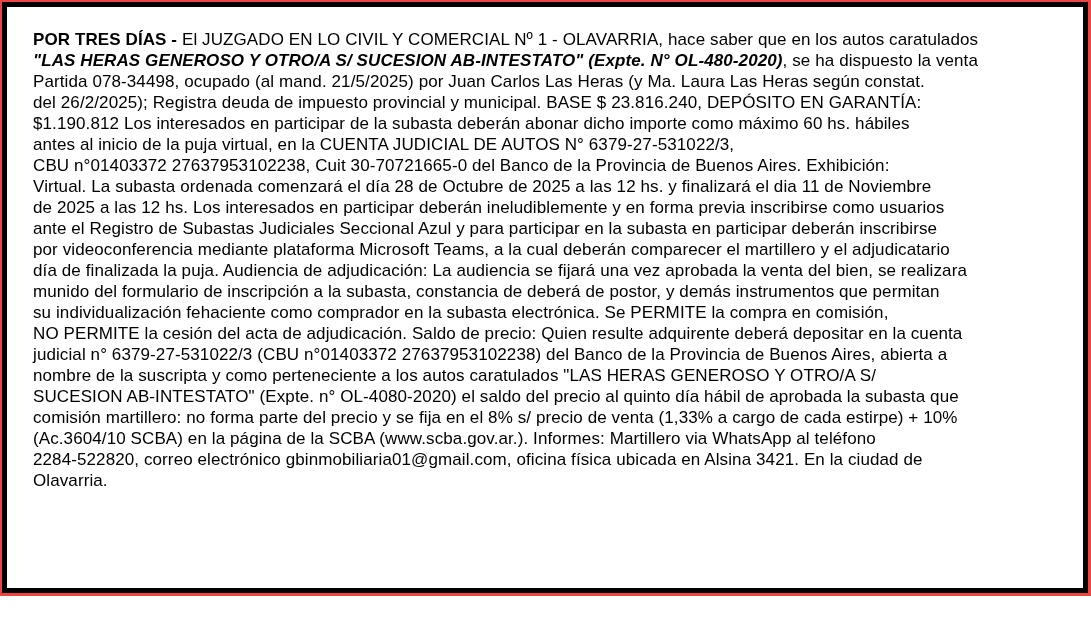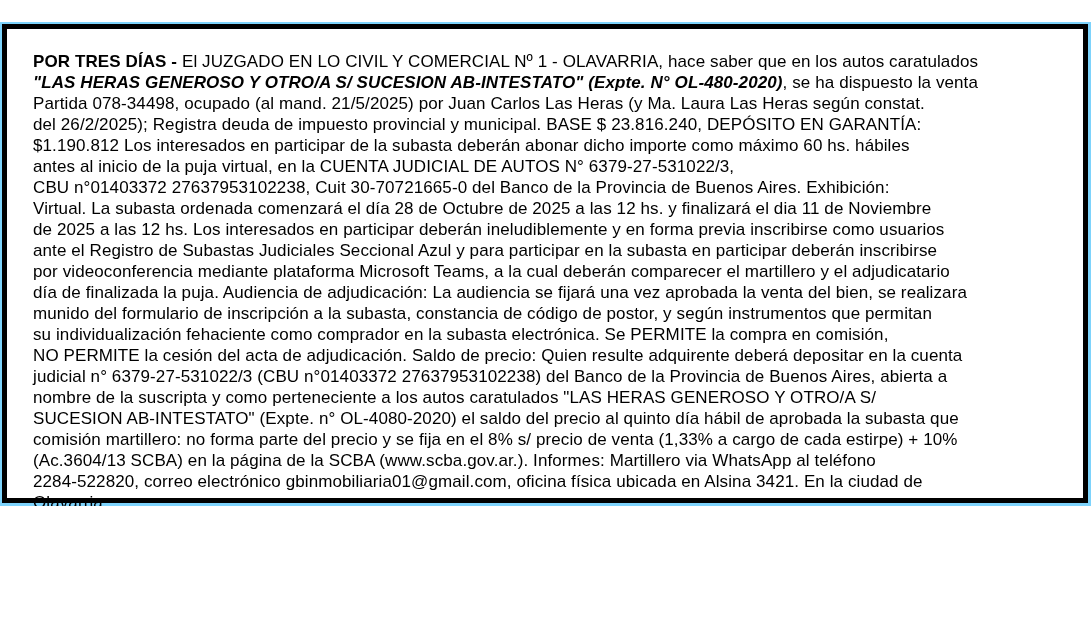--- a/index.html
+++ b/index.html
@@ -3,24 +3,23 @@
 <meta charset="utf-8">
 <style>
   html, body {
     margin: 0;
     padding: 0;
     background: #ffffff;
   }
   .page {
     position: relative;
     width: 1091px;
-    height: 484px;
-    background: #7dd3fc;
+    height: 596px;
+    background: #ef4444;
     overflow: hidden;
-    margin-top: 22px;
   }
   .frame {
     position: absolute;
     left: 2px;
     top: 2px;
     right: 3px;
     bottom: 3px;
     border: 5px solid #000000;
     background: #ffffff;
     box-sizing: border-box;
@@ -53,24 +52,24 @@
     <div class="line">Partida 078-34498, ocupado (al mand. 21/5/2025) por Juan Carlos Las Heras (y Ma. Laura Las Heras según constat.</div>
     <div class="line">del 26/2/2025); Registra deuda de impuesto provincial y municipal. BASE $ 23.816.240, DEPÓSITO EN GARANTÍA:</div>
     <div class="line">$1.190.812 Los interesados en participar de la subasta deberán abonar dicho importe como máximo 60 hs. hábiles</div>
     <div class="line">antes al inicio de la puja virtual, en la CUENTA JUDICIAL DE AUTOS N° 6379-27-531022/3,</div>
     <div class="line">CBU n°01403372 27637953102238, Cuit 30-70721665-0 del Banco de la Provincia de Buenos Aires. Exhibición:</div>
     <div class="line">Virtual. La subasta ordenada comenzará el día 28 de Octubre de 2025 a las 12 hs. y finalizará el dia 11 de Noviembre</div>
     <div class="line">de 2025 a las 12 hs. Los interesados en participar deberán ineludiblemente y en forma previa inscribirse como usuarios</div>
     <div class="line">ante el Registro de Subastas Judiciales Seccional Azul y para participar en la subasta en participar deberán inscribirse</div>
     <div class="line">por videoconferencia mediante plataforma Microsoft Teams, a la cual deberán comparecer el martillero y el adjudicatario</div>
     <div class="line">día de finalizada la puja. Audiencia de adjudicación: La audiencia se fijará una vez aprobada la venta del bien, se realizara</div>
-    <div class="line">munido del formulario de inscripción a la subasta, constancia de código de postor, y según instrumentos que permitan</div>
+    <div class="line">munido del formulario de inscripción a la subasta, constancia de deberá de postor, y demás instrumentos que permitan</div>
     <div class="line">su individualización fehaciente como comprador en la subasta electrónica. Se PERMITE la compra en comisión,</div>
     <div class="line">NO PERMITE la cesión del acta de adjudicación. Saldo de precio: Quien resulte adquirente deberá depositar en la cuenta</div>
     <div class="line">judicial n° 6379-27-531022/3 (CBU n°01403372 27637953102238) del Banco de la Provincia de Buenos Aires, abierta a</div>
     <div class="line">nombre de la suscripta y como perteneciente a los autos caratulados "LAS HERAS GENEROSO Y OTRO/A S/</div>
     <div class="line">SUCESION AB-INTESTATO" (Expte. n° OL-4080-2020) el saldo del precio al quinto día hábil de aprobada la subasta que</div>
     <div class="line">comisión martillero: no forma parte del precio y se fija en el 8% s/ precio de venta (1,33% a cargo de cada estirpe) + 10%</div>
-    <div class="line">(Ac.3604/13 SCBA) en la página de la SCBA (www.scba.gov.ar.). Informes: Martillero via WhatsApp al teléfono</div>
+    <div class="line">(Ac.3604/10 SCBA) en la página de la SCBA (www.scba.gov.ar.). Informes: Martillero via WhatsApp al teléfono</div>
     <div class="line">2284-522820, correo electrónico gbinmobiliaria01@gmail.com, oficina física ubicada en Alsina 3421. En la ciudad de</div>
     <div class="line">Olavarria.</div>
   </div>
 </div>
 
 </body></html>

